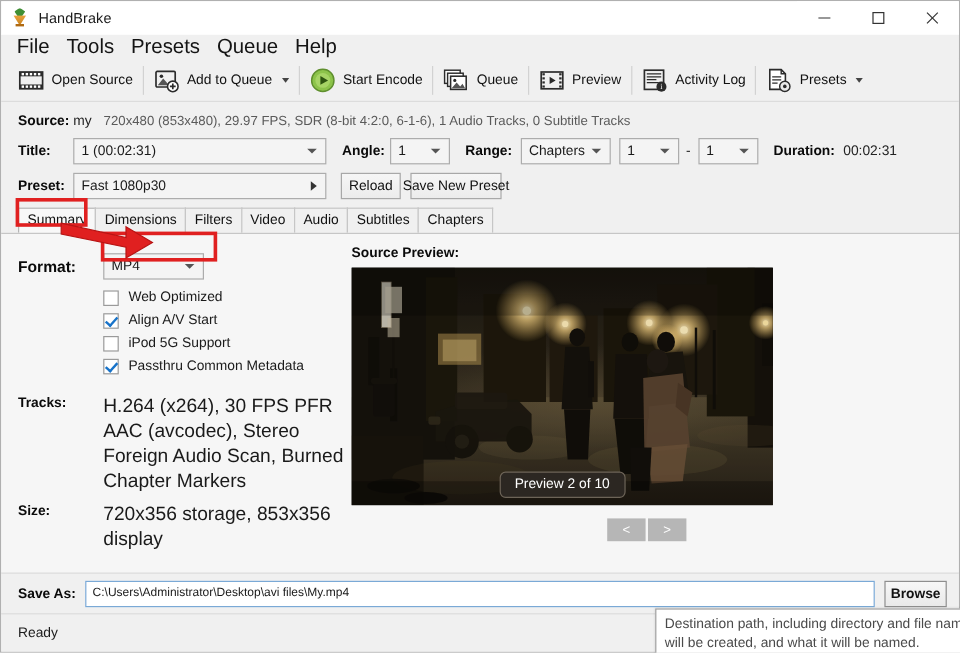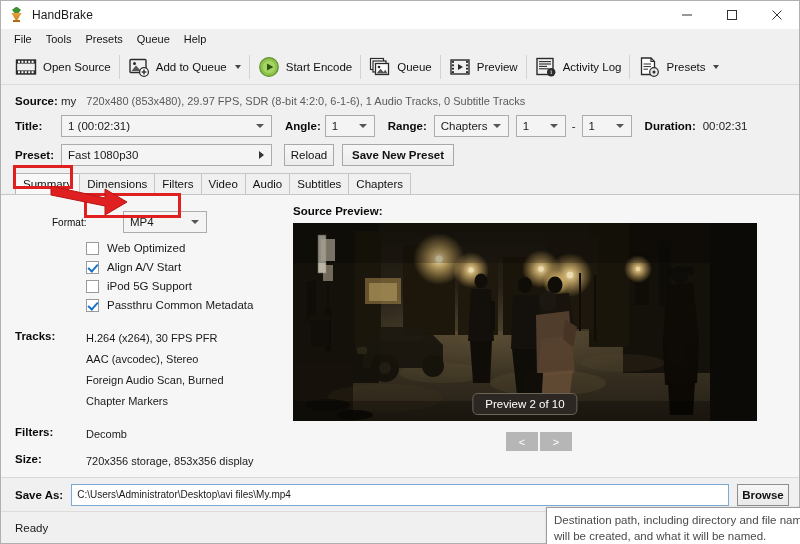--- a/index.html
+++ b/index.html
@@ -67,21 +67,21 @@
   
   .menubar {
     height: 20px;
     background: #f0f0f0;
     display: flex;
     align-items: center;
     padding-left: 6px;
     flex: 0 0 auto;
   }
   .menubar .mi {
-    font-size: 11px;
+    font-size: 17px;
     color: #141414;
     padding: 2px 7px;
   }
 
   
   .toolbar {
     height: 36px;
     background: #f0f0f0;
     display: flex;
     align-items: center;
@@ -220,24 +220,23 @@
 
   .fmt-row {
     display: flex;
     align-items: center;
     height: 22px;
     margin-top: 6px;
     margin-bottom: 6px;
   }
   .fmt-lbl {
     width: 71px;
-    font-size: 10px;
-    font-weight: normal;
+    font-size: 13px;
+    font-weight: bold;
     color: #0a0a0a;
-    margin-left: 37px;
   }
   .chk-row {
     display: flex;
     align-items: center;
     height: 18px;
     margin-left: 71px;
     margin-bottom: 1px;
   }
   .chkbox {
     width: 13px; height: 13px;
@@ -266,34 +265,34 @@
   .sum-key {
     width: 71px;
     flex: 0 0 auto;
     font-size: 11.5px;
     font-weight: bold;
     color: #0a0a0a;
     padding-top: 2px;
   }
   .sum-vals { display: flex; flex-direction: column; }
   .sum-val {
-    font-size: 11px;
+    font-size: 16px;
     color: #1a1a1a;
     line-height: 21px;
   }
 
   .srcprev-lbl {
     font-size: 11.5px;
     font-weight: bold;
     color: #0a0a0a;
     margin-bottom: 6px;
     display: block;
   }
   .preview-wrap {
-    width: 464px;
+    width: 351px;
     height: 198px;
     position: relative;
     overflow: hidden;
     background: #0b0a07;
   }
   .preview-wrap svg { display: block; }
   .prev-badge {
     position: absolute;
     left: 50%;
     transform: translateX(-50%);
@@ -617,21 +616,21 @@
       <span class="lbl-norm">00:02:31</span>
     </div>
 
     <div class="row" style="margin-bottom:0;">
       <span class="lbl-bold w-lbl">Preset:</span>
       <div class="combo presetbox" style="width:211px;">
         <span>Fast 1080p30</span>
         <span class="cb-arrow"></span>
       </div>
       <div class="btn" style="margin-left:12px;width:50px;">Reload</div>
-      <div class="btn" style="margin-left:8px;width:112px;font-weight:bold;">Save New Preset</div>
+      <div class="btn" style="margin-left:8px;width:76px;">Save New Preset</div>
     </div>
   </div>
 
   <div class="tabstrip">
     <div class="tab active">Summary</div>
     <div class="tab">Dimensions</div>
     <div class="tab">Filters</div>
     <div class="tab">Video</div>
     <div class="tab">Audio</div>
     <div class="tab">Subtitles</div>
@@ -670,26 +669,20 @@
       <div class="sum-row" style="margin-top:14px;">
         <span class="sum-key">Tracks:</span>
         <div class="sum-vals">
           <span class="sum-val">H.264 (x264), 30 FPS PFR</span>
           <span class="sum-val">AAC (avcodec), Stereo</span>
           <span class="sum-val">Foreign Audio Scan, Burned</span>
           <span class="sum-val">Chapter Markers</span>
         </div>
       </div>
 
-      <div class="sum-row" style="margin-top:12px;">
-        <span class="sum-key">Filters:</span>
-        <div class="sum-vals">
-          <span class="sum-val">Decomb</span>
-        </div>
-      </div>
 
       <div class="sum-row" style="margin-top:6px;">
         <span class="sum-key">Size:</span>
         <div class="sum-vals">
           <span class="sum-val">720x356 storage, 853x356 display</span>
         </div>
       </div>
     </div>
 
     <div class="rightcol">

